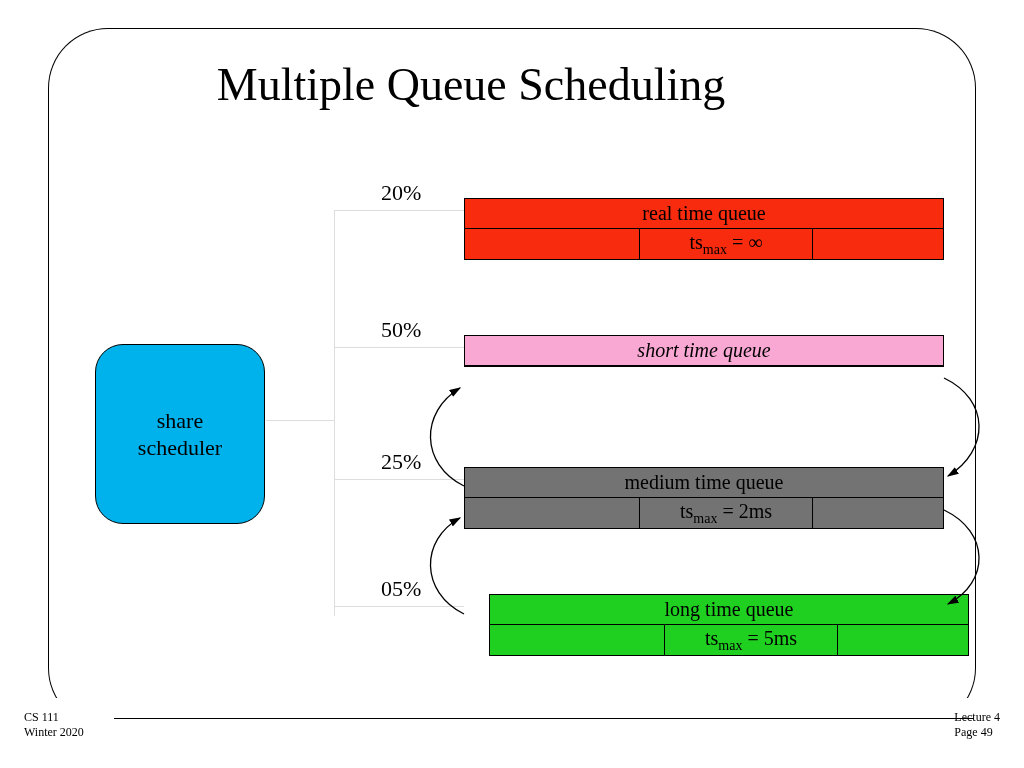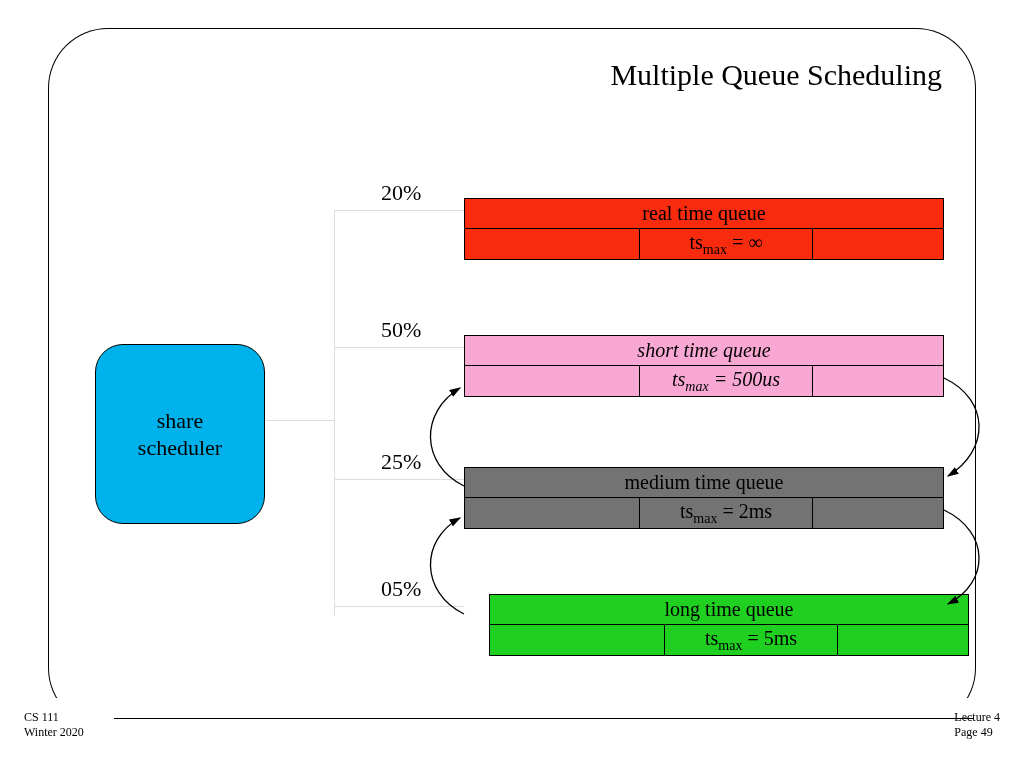--- a/index.html
+++ b/index.html
@@ -37,22 +37,22 @@
     left: 114px;
     right: 50px;
     top: 718px;
     border-top: 1.5px solid #000;
   }
   .title {
     position: absolute;
     top: 58px;
     left: 0;
     width: 942px;
-    text-align: right;
-    font-size: 30px;
+    text-align: center;
+    font-size: 46px;
     font-weight: normal;
   }
   .footer-left, .footer-right {
     position: absolute;
     font-size: 12px;
     line-height: 1.25;
   }
   .footer-left { left: 24px; bottom: 28px; }
   .footer-right { right: 24px; bottom: 28px; text-align: left; }
 
@@ -193,27 +193,20 @@
       <div class="qrow">
         <div class="qcell c1"></div>
         <div class="qcell c2">
           <span>ts<span class="sub">max</span> = ∞</span>
         </div>
         <div class="qcell c3"></div>
       </div>
     </div>
     <div class="queue q-orange" style="top: 335px;">
       <div class="qtitle">short time queue</div>
-      <div class="qrow">
-        <div class="qcell c1"></div>
-        <div class="qcell c2">
-          <span>ts<span class="sub">max</span> = 500us</span>
-        </div>
-        <div class="qcell c3"></div>
-      </div>
     </div>
     <div class="queue q-yellow" style="top: 467px;">
       <div class="qtitle">medium time queue</div>
       <div class="qrow">
         <div class="qcell c1"></div>
         <div class="qcell c2">
           <span>ts<span class="sub">max</span> = 2ms</span>
         </div>
         <div class="qcell c3"></div>
       </div>

